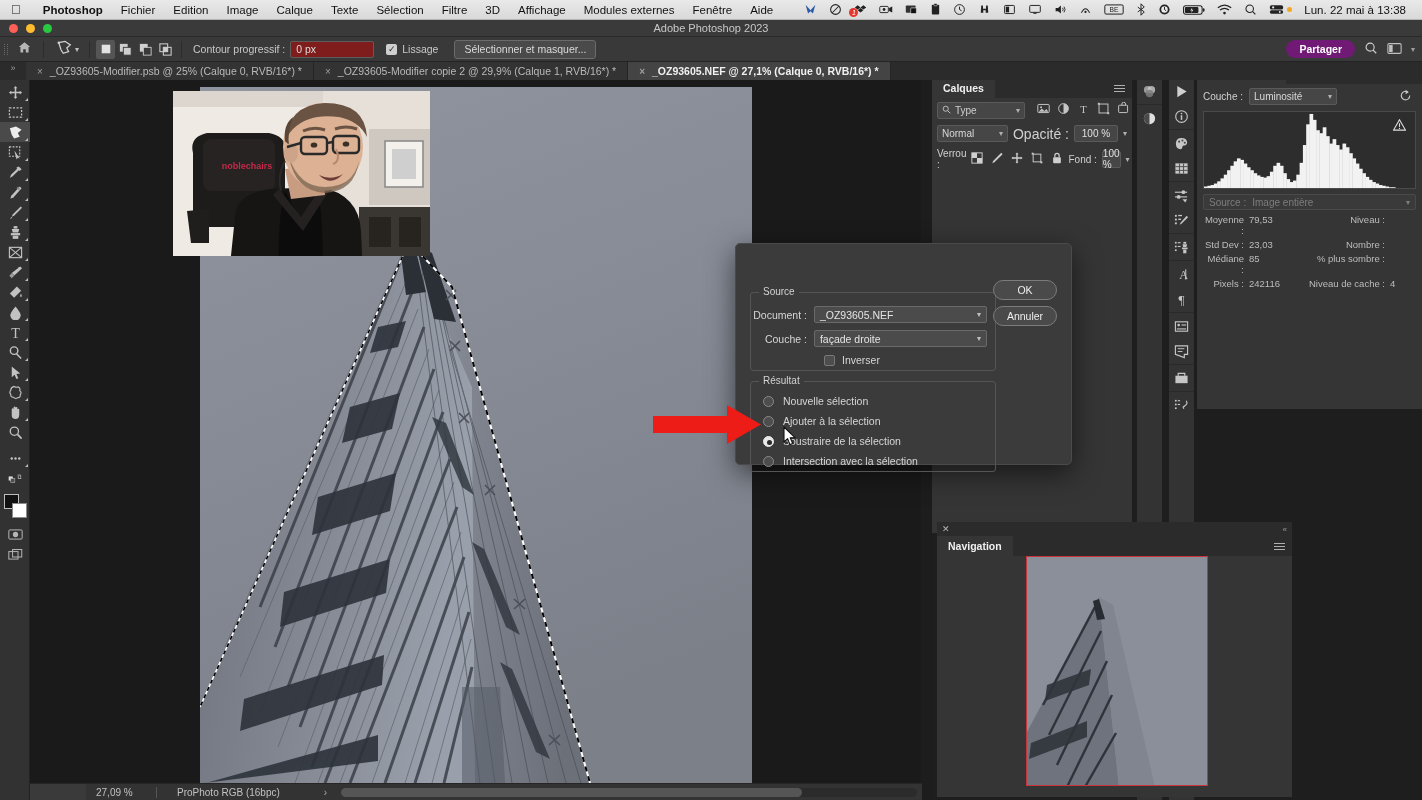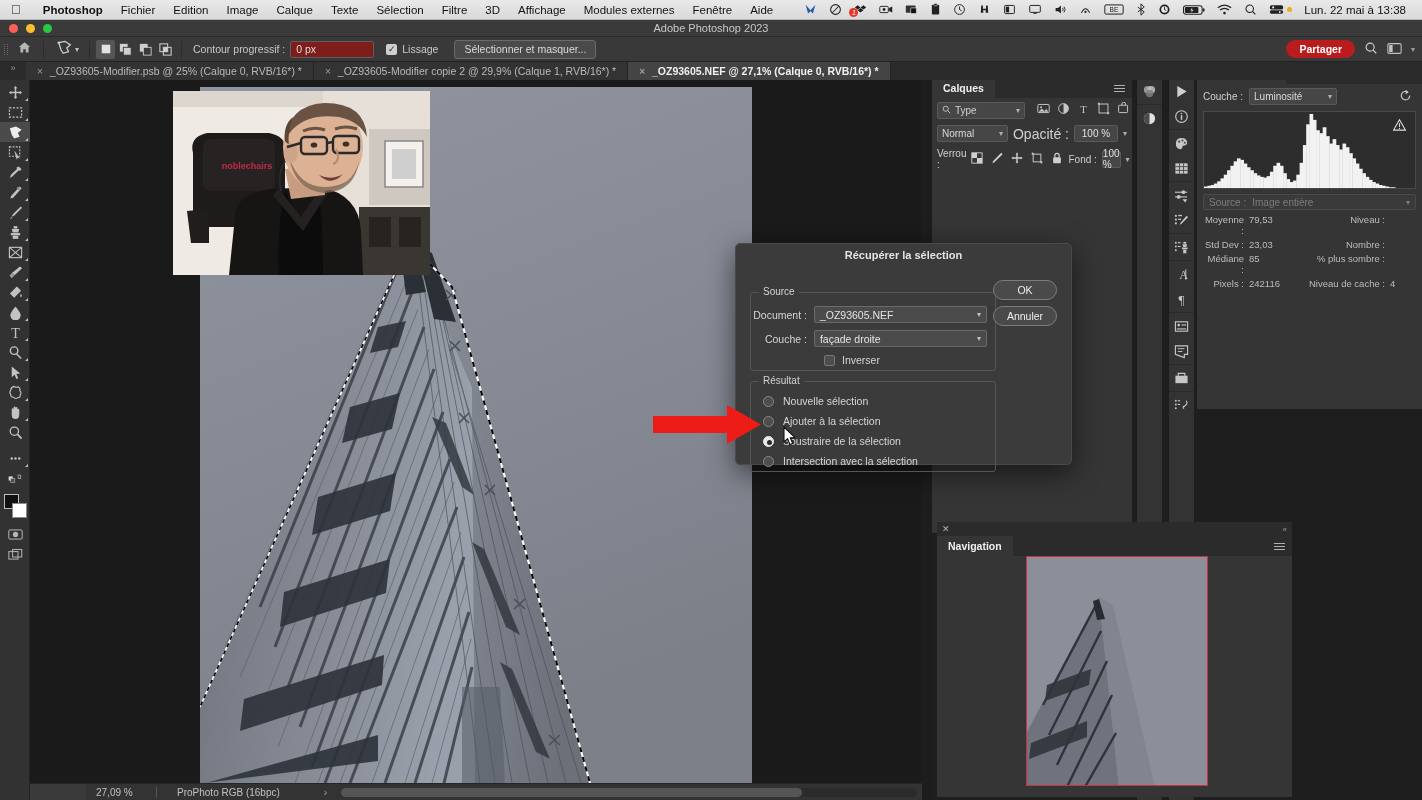--- a/index.html
+++ b/index.html
@@ -79,21 +79,21 @@
     width: 11px; height: 11px; background: #cfcfcf; border-radius: 2px;
     color: #2b2b2b; font-size: 9px; line-height: 11px; text-align: center;
   }
   .ob-btn {
     height: 19px; border: 1px solid #6b6b6b; border-radius: 3px;
     background: #4a4a4a; color: #dadada; font-size: 10.5px;
     display: flex; align-items: center; padding: 0 9px; margin-left: 16px;
   }
   .ob-right { margin-left: auto; display: flex; align-items: center; padding-right: 7px; gap: 9px; }
   .share-btn {
-    background: #b91c1c; color: #fff; font-size: 10.5px; font-weight: bold;
+    background: #701a75; color: #fff; font-size: 10.5px; font-weight: bold;
     border-radius: 11px; padding: 3px 13px; line-height: 12px;
   }
 
   
   #tabbar {
     position: absolute; top: 62px; left: 0; width: 1422px; height: 18px;
     background: #2b2b2b; display: flex; align-items: stretch; z-index: 60;
     font-size: 10.5px;
   }
   #tabbar .chev {
@@ -263,21 +263,21 @@
 
   
   #navpnl { left: 5px; top: 465px; width: 355px; height: 275px; background: #353535; }
   #navclose { position: absolute; left: 5px; top: 2px; font-size: 9px; color: #b5b5b5; }
   #navview {
     position: absolute; left: 89px; top: 34px; width: 182px; height: 230px;
     border: 1px solid #c9343c; overflow: hidden;
     background: linear-gradient(170deg,#8e939d,#787d88);
   }
   #webcam {
-    position: absolute; left: 173px; top: 91px; width: 257px; height: 184px;
+    position: absolute; left: 173px; top: 91px; width: 257px; height: 165px;
     overflow: hidden; background: #a16207;
   }
 
   
   #dlg {
     position: absolute; left: 735px; top: 243px; width: 337px; height: 222px;
     background: #3b3b3b; border-radius: 5px; z-index: 200;
     box-shadow: 0 8px 28px rgba(0,0,0,.55); border: 1px solid #4a4a4a;
     font-size: 10.5px; color: #d6d6d6;
   }
@@ -1318,21 +1318,20 @@
 
     <path d="M163 58 Q168 70 160 73" stroke="#b8896d" stroke-width="2" fill="none"></path>
 
     <path d="M146 84 Q158 90 170 83 Q158 96 146 84 Z" fill="#6e3c38"></path>
 
     <path d="M112 70 Q104 84 108 100" stroke="#2a2a2a" stroke-width="2" fill="none"></path>
   </svg>
 </div>
 
 <div id="dlg">
-  <div class="title">Récupérer la sélection</div>
 
   <div class="fset" style="left:14px; top:31px; width:246px; height:79px;">
     <span class="legend">Source</span>
     <div style="padding:13px 8px 0 0;">
       <div class="frow">
         <span class="lab">Document :</span>
         <span class="dsel">
           <span>_OZ93605.NEF</span>
           <span class="cv">▾</span>
         </span>

